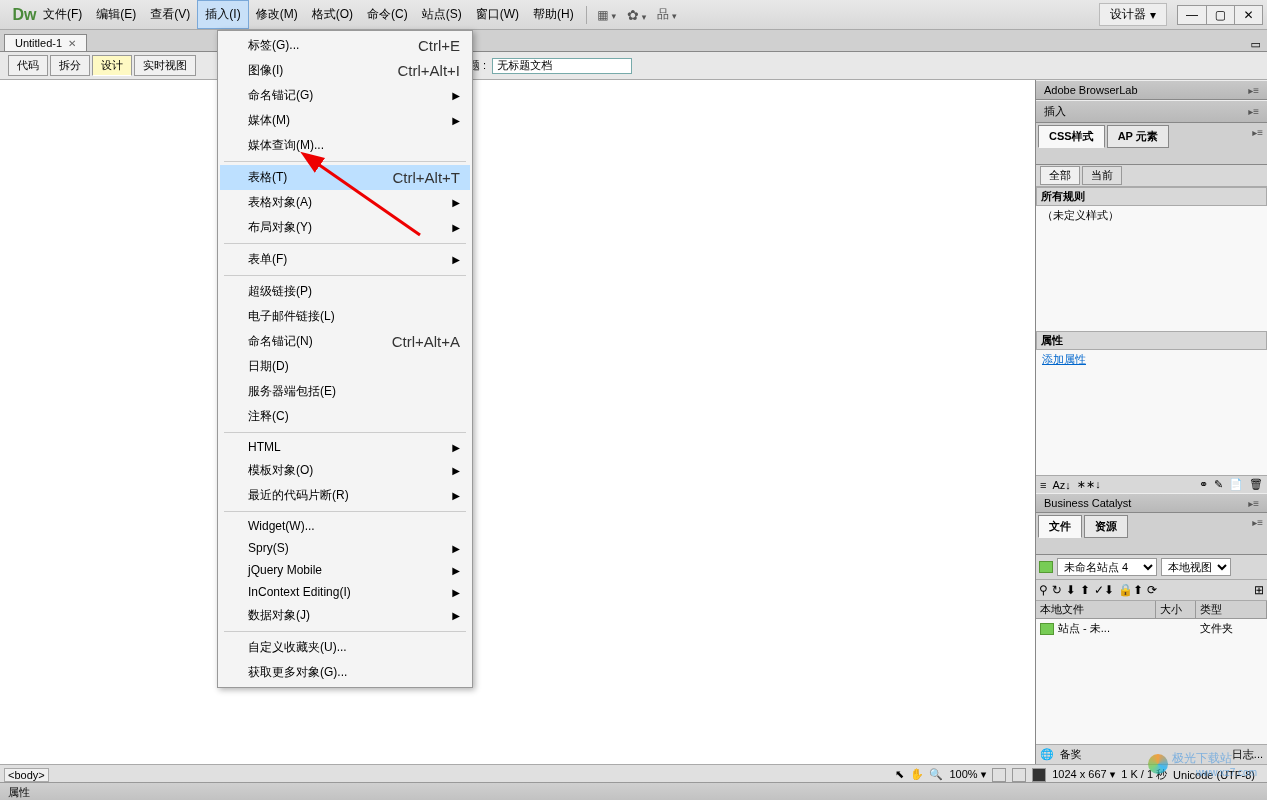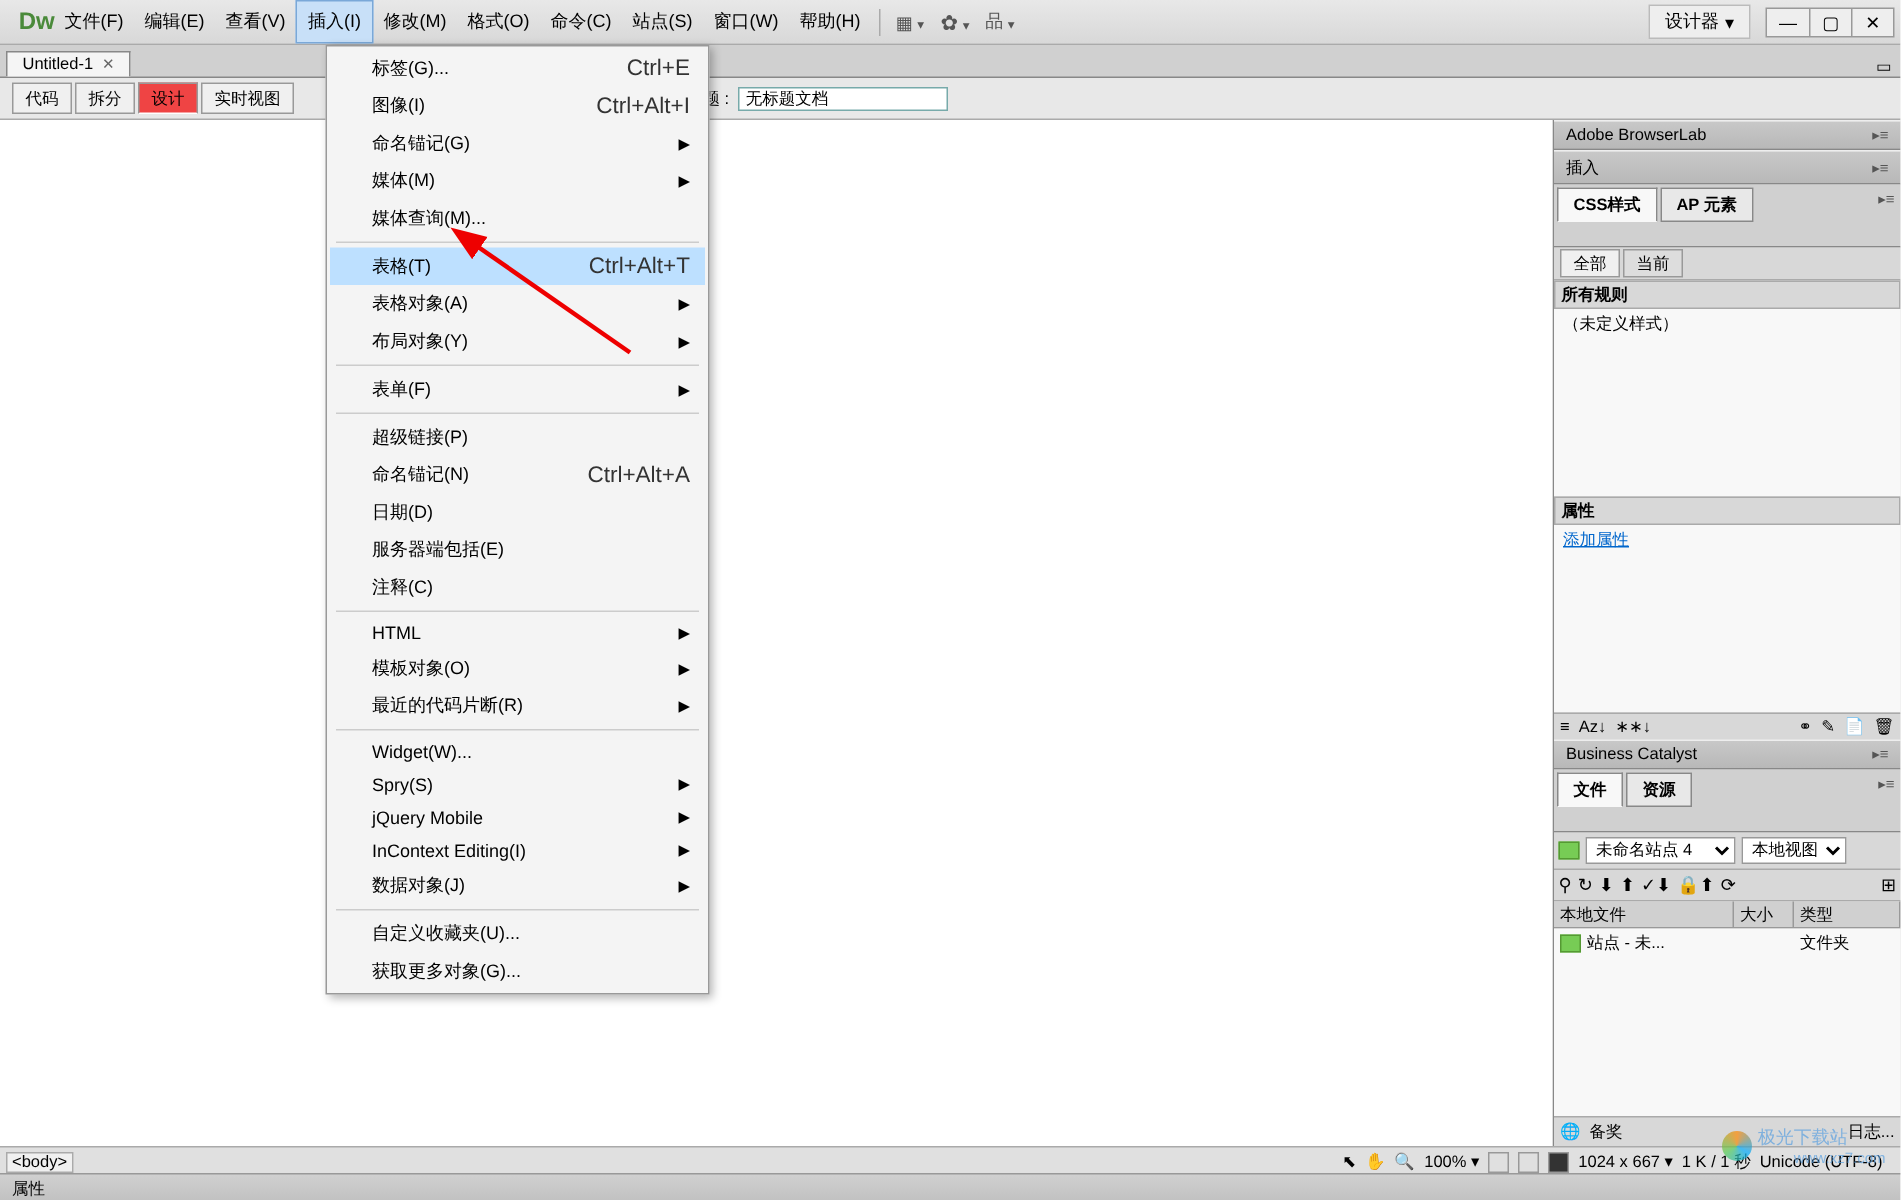--- a/index.html
+++ b/index.html
@@ -20,21 +20,21 @@
 .win-btn:first-child{border-left:none;}
 
 
 .doc-tabs { height: 22px; background: #d0d0d0; display:flex; align-items:flex-end; border-bottom:1px solid #888; }
 .doc-tab { background:#f5f5f5; border:1px solid #888; border-bottom:none; padding:2px 10px; margin-left:4px; display:flex; align-items:center; gap:6px; font-size:11px; }
 .doc-tab .x { font-size:10px; color:#666; }
 
 
 .view-toolbar { height:28px; background:#e8e8e8; border-bottom:1px solid #aaa; display:flex; align-items:center; padding:0 8px; gap:2px; }
 .view-btn { border:1px solid #999; background:#f0f0f0; padding:2px 8px; font-size:11px; }
-.view-btn.active { background:#ef4444; border-bottom-color:#fff; }
+.view-btn.active { background:#fef9c3; border-bottom-color:#fff; }
 .title-input { border:1px solid #7aa; background:#fff; padding:1px 4px; width:140px; margin-left:4px; font-size:11px; }
 
 
 .main { display:flex; height: calc(100% - 30px - 22px - 28px - 18px - 18px); }
 .editor { flex:1; background:#fff; position:relative; }
 .side-panels { width:232px; background:#d8d8d8; display:flex; flex-direction:column; border-left:1px solid #888; }
 
 
 .panel-head { background: linear-gradient(#c8c8c8,#b8b8b8); border-top:1px solid #eee; border-bottom:1px solid #888; padding:3px 8px; font-size:11px; display:flex; align-items:center; }
 .panel-tabs { display:flex; background:#d0d0d0; border-bottom:1px solid #888; }
@@ -284,20 +284,23 @@
     <div class="dd-sep"></div>
     <div class="dd-item">
       <span>表单(F)</span>
       <span class="dd-arrow">▶</span>
     </div>
     <div class="dd-sep"></div>
     <div class="dd-item">
       <span>超级链接(P)</span>
     </div>
     <div class="dd-item">
+      <span>电子邮件链接(L)</span>
+    </div>
+    <div class="dd-item">
       <span>命名锚记(N)</span>
       <span class="dd-shortcut">Ctrl+Alt+A</span>
     </div>
     <div class="dd-item">
       <span>日期(D)</span>
     </div>
     <div class="dd-item">
       <span>服务器端包括(E)</span>
     </div>
     <div class="dd-item">

